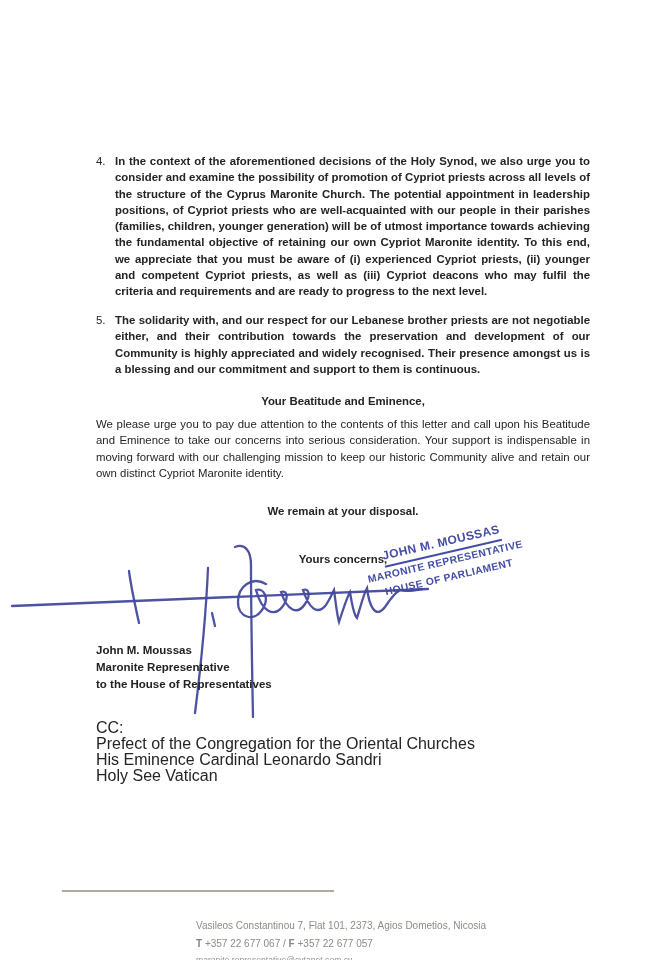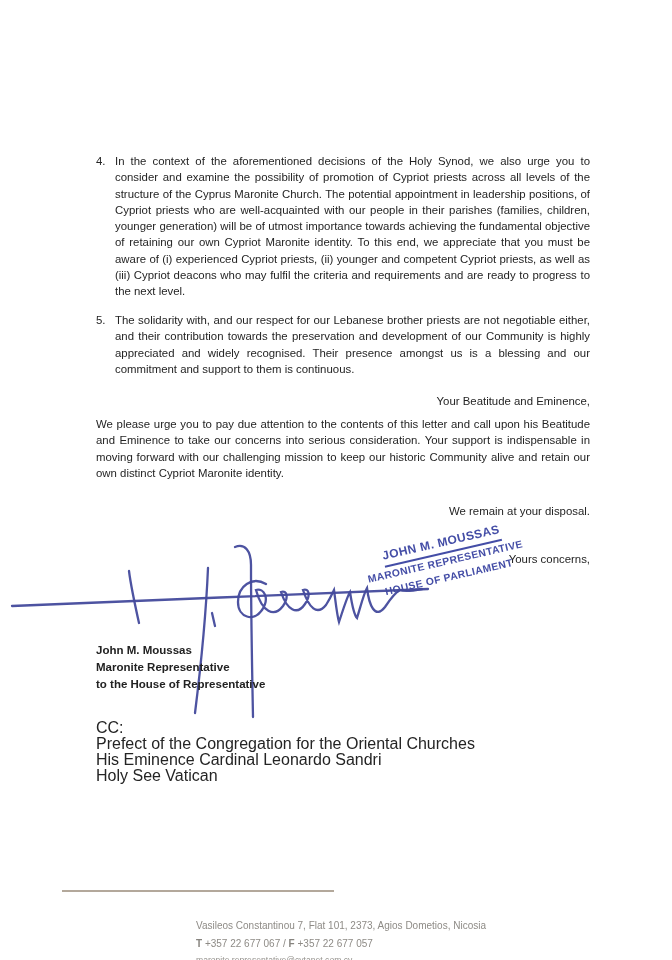--- a/index.html
+++ b/index.html
@@ -5,22 +5,22 @@
   * { margin:0; padding:0; box-sizing:border-box; }
   html,body { background:#ffffff; }
   .page {
     position:relative; width:672px; height:960px; background:#ffffff;
     font-family:"Liberation Sans", sans-serif; color:#232323; overflow:hidden;
   }
   .abs { position:absolute; }
   .body-block { left:96px; width:494px; font-size:11.4px; line-height:16.3px; text-align:justify; color:#242424; }
   .numbered { padding-left:19px; }
   .pnum { position:absolute; left:0; top:0; width:19px; text-align:left; }
-  .ptext { display:block; }
-  .plain { text-align:right; }
+  .ptext { display:block;font-weight:bold; }
+  .plain { text-align:center;font-weight:bold; }
   .name-block { left:96px; top:642px; font-size:11.5px; line-height:17px; font-weight:700; color:#222; }
   .cc-block { left:96px; top:720px; font-size:16px; line-height:16px; color:#242424; }
   
   .sig-svg { left:0; top:535px; width:450px; height:190px; pointer-events:none; }
   .sig-svg path { fill:none; stroke:#434a9c; stroke-width:2.3; stroke-linecap:round; opacity:.95; }
   
   .stamp {
     left:347px; top:534px; width:196px; text-align:center;
     transform:rotate(-13deg); transform-origin:center center;
     color:#3640a0; font-weight:700; letter-spacing:.4px; opacity:.93;
@@ -70,21 +70,21 @@
     <path d="M 129 36 C 131 52, 135 70, 139 88"></path>
     <path d="M 208 33 C 206 80, 201 130, 195 178"></path>
     <path d="M 235 12 C 245 8, 251 16, 251 30 C 251 80, 252 130, 253 182"></path>
     <path d="M 212 78 C 213 82, 214 87, 215 91"></path>
     <path d="M 266 49 C 252 41, 238 51, 238 67 C 238 83, 254 87, 262 75 C 270 63, 264 53, 256 55 C 262 77, 274 83, 283 71 C 289 62, 287 55, 281 57 C 287 75, 297 81, 305 69 C 311 60, 309 53, 303 55 C 309 73, 317 81, 326 70 C 331 62, 333 57, 334 55 C 336 70, 337 80, 339 87 C 344 72, 347 62, 350 57 C 352 70, 354 80, 357 83 C 361 70, 364 58, 367 53 C 369 70, 375 85, 385 72 C 391 63, 396 57, 400 55 C 405 57, 412 56, 422 54"></path>
   </svg>
 
   <div class="abs name-block">
     <div>John M. Moussas</div>
     <div>Maronite Representative</div>
-    <div>to the House of Representative</div>
+    <div>to the House of Representatives</div>
   </div>
 
   <div class="abs cc-block">
     <div>CC:</div>
     <div>Prefect of the Congregation for the Oriental Churches</div>
     <div>His Eminence Cardinal Leonardo Sandri</div>
     <div>Holy See Vatican</div>
   </div>
 
   <div class="abs footer-rule"></div>

